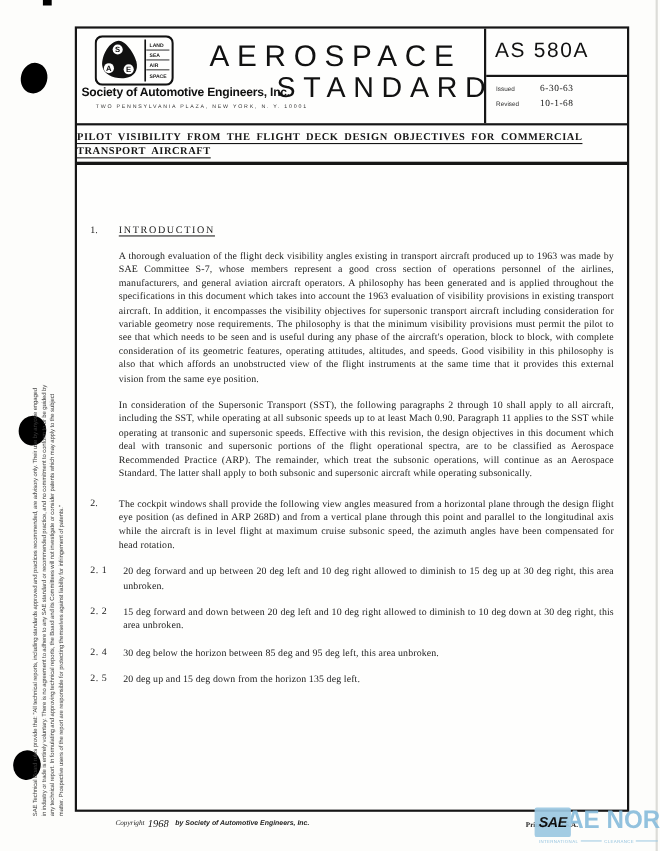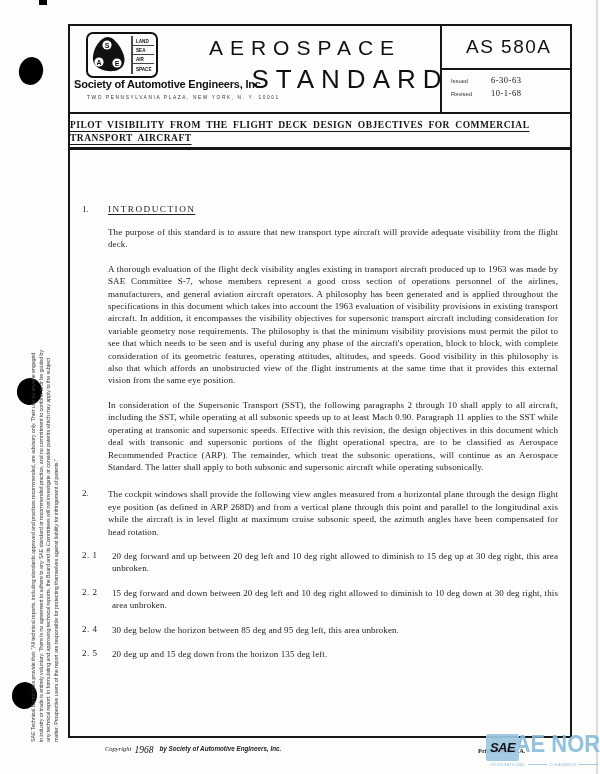--- a/index.html
+++ b/index.html
@@ -29,26 +29,26 @@
   .logo-box{position:absolute;left:16px;top:6px;}
   .org-name{
     position:absolute;left:4px;top:52px;font-family:"Liberation Sans",sans-serif;
     font-weight:bold;font-size:11px;letter-spacing:-0.2px;color:#111;
   }
   .org-address{
     position:absolute;left:17px;top:69px;font-family:"Liberation Sans",sans-serif;
     font-size:4.8px;letter-spacing:1.6px;color:#333;
   }
   .doc-word1{position:absolute;left:110px;top:10px;width:250px;text-align:center;
-    font-family:"Liberation Sans",sans-serif;font-size:21px;letter-spacing:7px;color:#111;}
+    font-family:"Liberation Sans",sans-serif;font-size:27px;letter-spacing:7px;color:#111;}
   .doc-word2{position:absolute;left:155px;top:38px;width:250px;text-align:center;
     font-family:"Liberation Sans",sans-serif;font-size:26px;letter-spacing:7px;color:#111;}
   .doc-number{
     height:44px;border-bottom:2px solid #161616;display:flex;align-items:center;
-    padding-left:24px;font-family:"Liberation Sans",sans-serif;font-size:19px;
+    padding-left:8px;font-family:"Liberation Sans",sans-serif;font-size:19px;
     letter-spacing:1.5px;color:#111;box-sizing:border-box;
   }
   .doc-dates{flex:1;padding:5px 6px 0 9px;border-radius:13px;}
   .date-row{display:flex;align-items:baseline;margin-bottom:3px;}
   .date-label{width:40px;font-family:"Liberation Sans",sans-serif;font-size:5.8px;color:#333;}
   .date-value{font-size:8.5px;letter-spacing:0.5px;color:#111;}
   
   .title-band{
     height:36px;border-bottom:3px solid #161616;text-align:left;
     padding-top:5px;box-sizing:border-box;
@@ -157,21 +157,20 @@
     <div class="title-line">TRANSPORT AIRCRAFT</div>
   </div>
 
   <div class="body-area">
 
     <div class="para-row">
       <span class="pnum">1.</span>
       <span class="sec-heading">INTRODUCTION</span>
     </div>
 
-    <div class="indent-para">The purpose of this standard is to assure that new transport type aircraft will provide adequate visibility from the flight deck.</div>
     <div class="indent-para">A thorough evaluation of the flight deck visibility angles existing in transport aircraft produced up to 1963 was made by SAE Committee S-7, whose members represent a good cross section of operations personnel of the airlines, manufacturers, and general aviation aircraft operators. A philosophy has been generated and is applied throughout the specifications in this document which takes into account the 1963 evaluation of visibility provisions in existing transport aircraft. In addition, it encompasses the visibility objectives for supersonic transport aircraft including consideration for variable geometry nose requirements. The philosophy is that the minimum visibility provisions must permit the pilot to see that which needs to be seen and is useful during any phase of the aircraft's operation, block to block, with complete consideration of its geometric features, operating attitudes, altitudes, and speeds. Good visibility in this philosophy is also that which affords an unobstructed view of the flight instruments at the same time that it provides this external vision from the same eye position.</div>
     <div class="indent-para" style="margin-bottom:15px;">In consideration of the Supersonic Transport (SST), the following paragraphs 2 through 10 shall apply to all aircraft, including the SST, while operating at all subsonic speeds up to at least Mach 0.90. Paragraph 11 applies to the SST while operating at transonic and supersonic speeds. Effective with this revision, the design objectives in this document which deal with transonic and supersonic portions of the flight operational spectra, are to be classified as Aerospace Recommended Practice (ARP). The remainder, which treat the subsonic operations, will continue as an Aerospace Standard. The latter shall apply to both subsonic and supersonic aircraft while operating subsonically.</div>
 
     <div class="para-row">
       <span class="pnum">2.</span>
       <span class="ptext">The cockpit windows shall provide the following view angles measured from a horizontal plane through the design flight eye position (as defined in ARP 268D) and from a vertical plane through this point and parallel to the longitudinal axis while the aircraft is in level flight at maximum cruise subsonic speed, the azimuth angles have been compensated for head rotation.</span>
     </div>
 
     <div class="para-row">
       <span class="pnum-item">2. 1</span>

